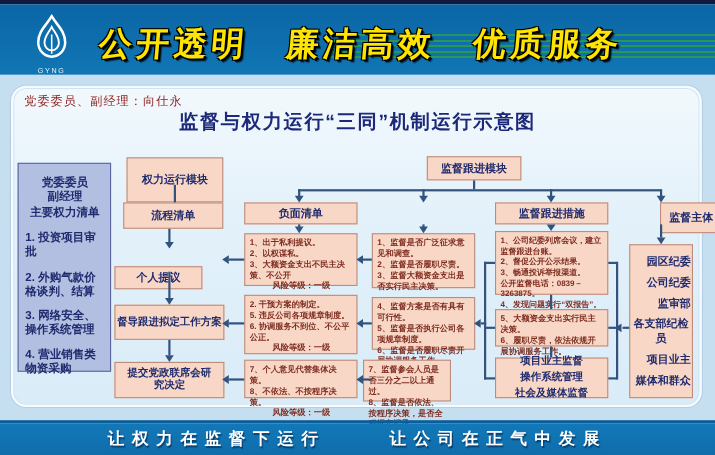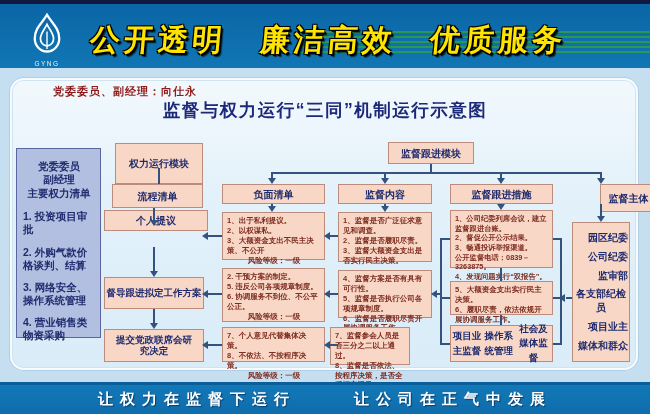--- a/index.html
+++ b/index.html
@@ -15,35 +15,35 @@
   .logo-txt{font-size:6.5px;letter-spacing:1.5px;margin-top:1px;color:#eaf4fb;}
   .slogan{left:90px;top:16px;width:540px;font-size:30px;font-weight:900;color:#ffe400;letter-spacing:4px;
     transform:skewX(-5deg);white-space:nowrap;
     text-shadow:2px 2px 0 #000,-1px -1px 0 #000,1px -1px 0 #000,-1px 1px 0 #000,1px 1px 0 #000,3px 3px 1px rgba(0,0,0,.6);}
 
   
   .main-bg{left:0;top:68px;width:650px;height:314px;background:#c6dff0;}
   .panel{left:10px;top:78px;width:628px;height:292px;border-radius:14px;
     background:linear-gradient(180deg,#f2f9fd 0%,#e3f1fa 40%,#d9ecf8 100%);
     border:2px solid #f6fbfe;box-shadow:0 0 0 1px #b2cfe6, inset 0 0 0 1px #cfe4f3;}
-  .subheader{left:53px;top:84px;font-size:11px;font-weight:bold;color:#8e1a1a;letter-spacing:1px;}
+  .subheader{left:22px;top:84px;font-size:11px;font-weight:normal;color:#8e1a1a;letter-spacing:1px;}
   .dia-title{left:75px;top:98px;width:500px;text-align:center;font-size:17.5px;font-weight:bold;color:#1c2878;letter-spacing:1.5px;white-space:nowrap;}
 
   
   .sidebar{left:16px;top:148px;width:85px;height:190px;background:#b3bfe0;border:1.5px solid #5a66a0;
     padding:11px 5px 4px 6px;color:#1f2b6e;}
   .sb-head{text-align:center;font-size:10.5px;font-weight:bold;line-height:1.28;margin-bottom:10px;}
   .sb-item{font-size:10.5px;font-weight:bold;line-height:1.25;margin-bottom:9px;}
 
   
   .fbox{background:#f9d7c6;border:1px solid #bb8c7b;}
   .hbox{display:flex;align-items:center;justify-content:center;font-size:10px;font-weight:bold;color:#1f2b6e;text-align:center;line-height:1.1;}
   .cbox{padding:3px 3px 2px 4px;font-size:7.5px;font-weight:bold;color:#7e2d20;line-height:1.32;}
   .cbox .risk{text-align:center;margin-top:1px;font-family:Liberation Mono, monospace;}
-  .centerbox{display:flex;align-items:center;justify-content:center;font-size:9.5px;font-weight:bold;color:#1f2b6e;line-height:1.5;text-align:center;}
+  .centerbox{display:flex;flex-direction:column;align-items:center;justify-content:center;font-size:9.5px;font-weight:bold;color:#1f2b6e;line-height:1.5;text-align:center;}
   .subjbox{display:flex;flex-direction:column;align-items:center;justify-content:space-around;
     font-size:10px;font-weight:bold;color:#1f2b6e;text-align:center;padding:6px 1px;}
 
   
   .vl{position:absolute;width:2px;background:#33527e;}
   .hl{position:absolute;height:2px;background:#33527e;}
   .arr-d{position:absolute;width:0;height:0;border-left:4px solid transparent;border-right:4px solid transparent;border-top:6px solid #33527e;}
   .arr-l{position:absolute;width:0;height:0;border-top:4px solid transparent;border-bottom:4px solid transparent;border-right:6px solid #33527e;}
 
   
@@ -89,25 +89,24 @@
     <div class="sb-item">2. 外购气款价格谈判、结算</div>
     <div class="sb-item">3. 网络安全、操作系统管理</div>
     <div class="sb-item">4. 营业销售类物资采购</div>
   </div>
 
   <div class="abs fbox hbox" style="left:115px;top:143px;width:88px;height:41px;">权力运行模块</div>
   <div class="abs fbox hbox" style="left:388px;top:142px;width:86px;height:22px;">监督跟进模块</div>
 
   <div class="abs fbox hbox" style="left:112px;top:184px;width:91px;height:24px;">流程清单</div>
   <div class="abs fbox hbox" style="left:222px;top:184px;width:103px;height:20px;">负面清单</div>
-  <div class="abs fbox hbox" style="left:338px;top:184px;width:94px;height:20px;">监督内容</div>
   <div class="abs fbox hbox" style="left:450px;top:184px;width:103px;height:20px;">监督跟进措施</div>
   <div class="abs fbox hbox" style="left:572px;top:184px;width:57px;height:28px;margin-left:28px;">监督主体</div>
 
-  <div class="abs fbox hbox" style="left:104px;top:210px;width:104px;height:21px;text-align:center;">个人提议</div>
+  <div class="abs fbox hbox" style="left:104px;top:242px;width:80px;height:21px;text-align:center;">个人提议</div>
   <div class="abs fbox hbox" style="left:104px;top:277px;width:100px;height:32px;font-size:9.5px;">督导跟进拟定工作方案</div>
   <div class="abs fbox hbox" style="left:104px;top:329px;width:100px;height:33px;font-size:9.5px;padding:0 10px;">提交党政联席会研究决定</div>
 
   <div class="abs fbox cbox" style="left:222px;top:212px;width:103px;height:48px;">
     <div>1、出于私利提议。</div>
     <div>2、以权谋私。</div>
     <div>3、大额资金支出不民主决策、不公开</div>
     <div class="risk">风险等级：一级</div>
   </div>
   <div class="abs fbox cbox" style="left:222px;top:268px;width:103px;height:54px;">

